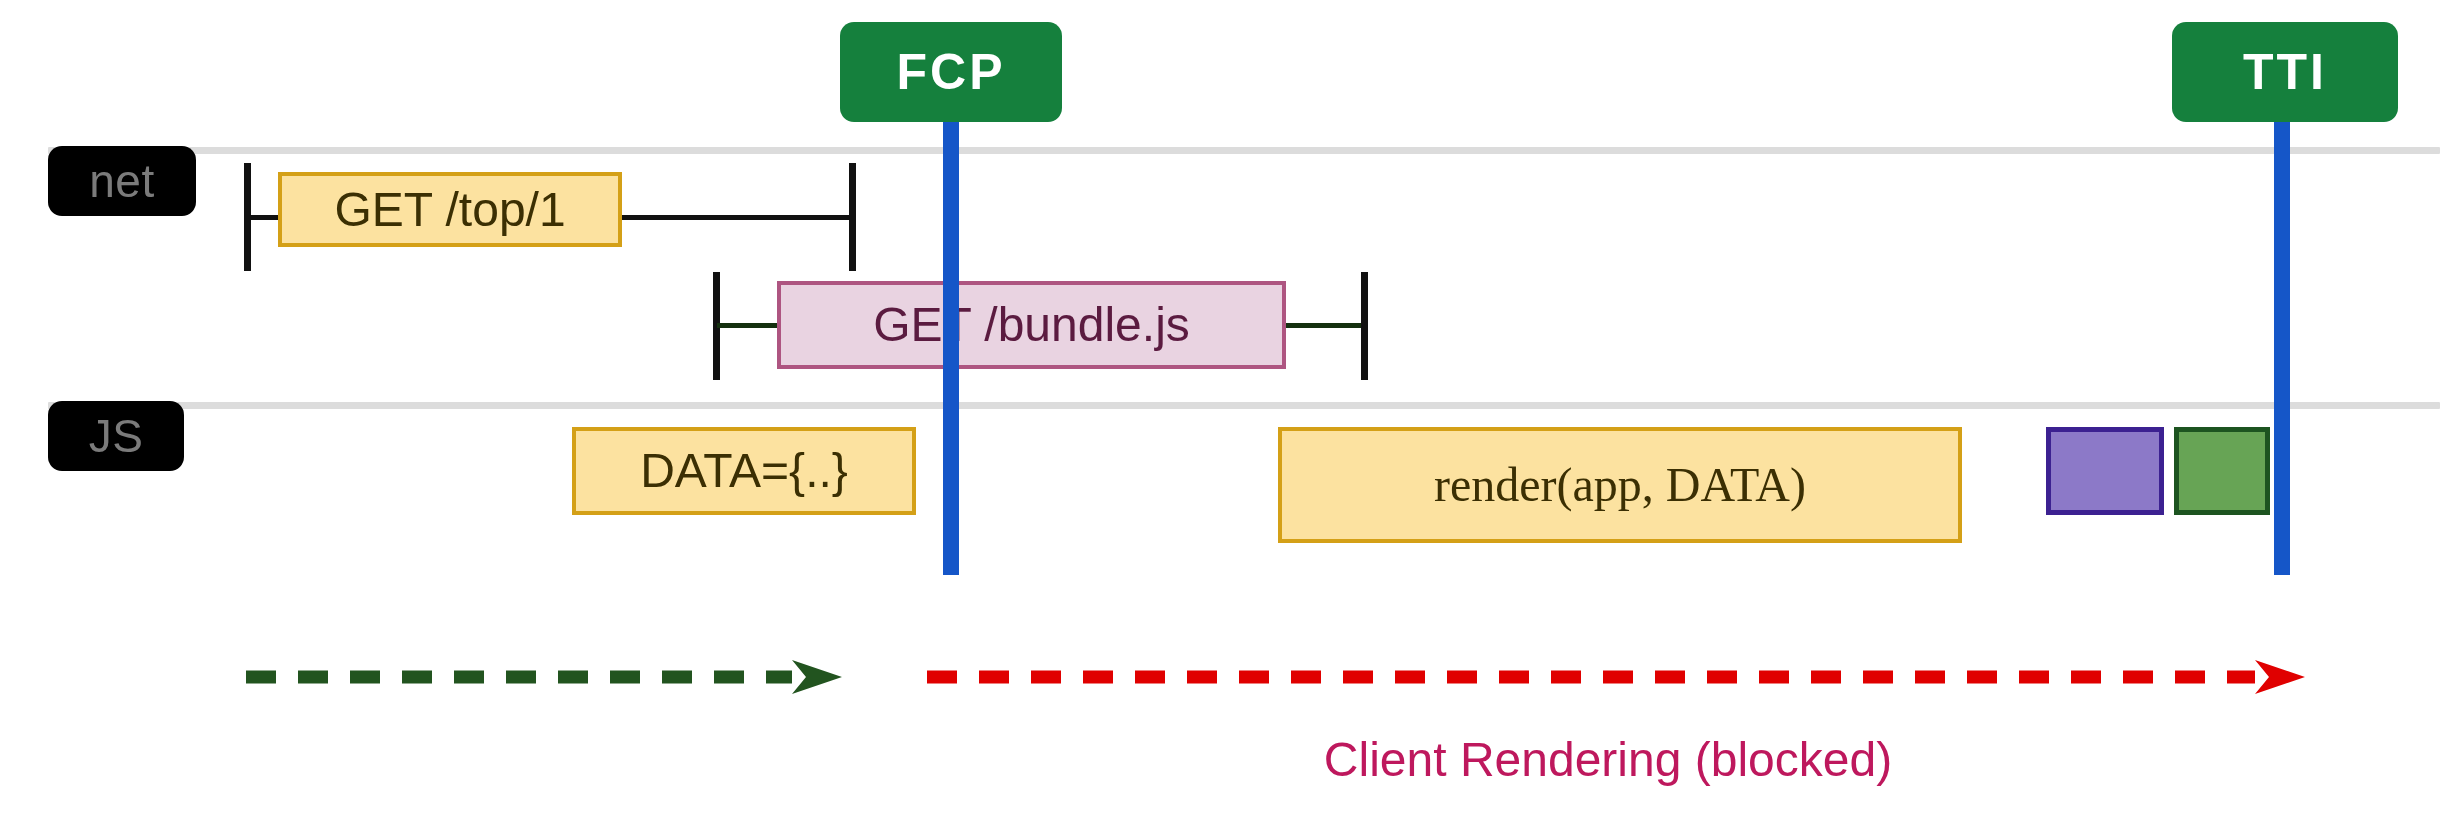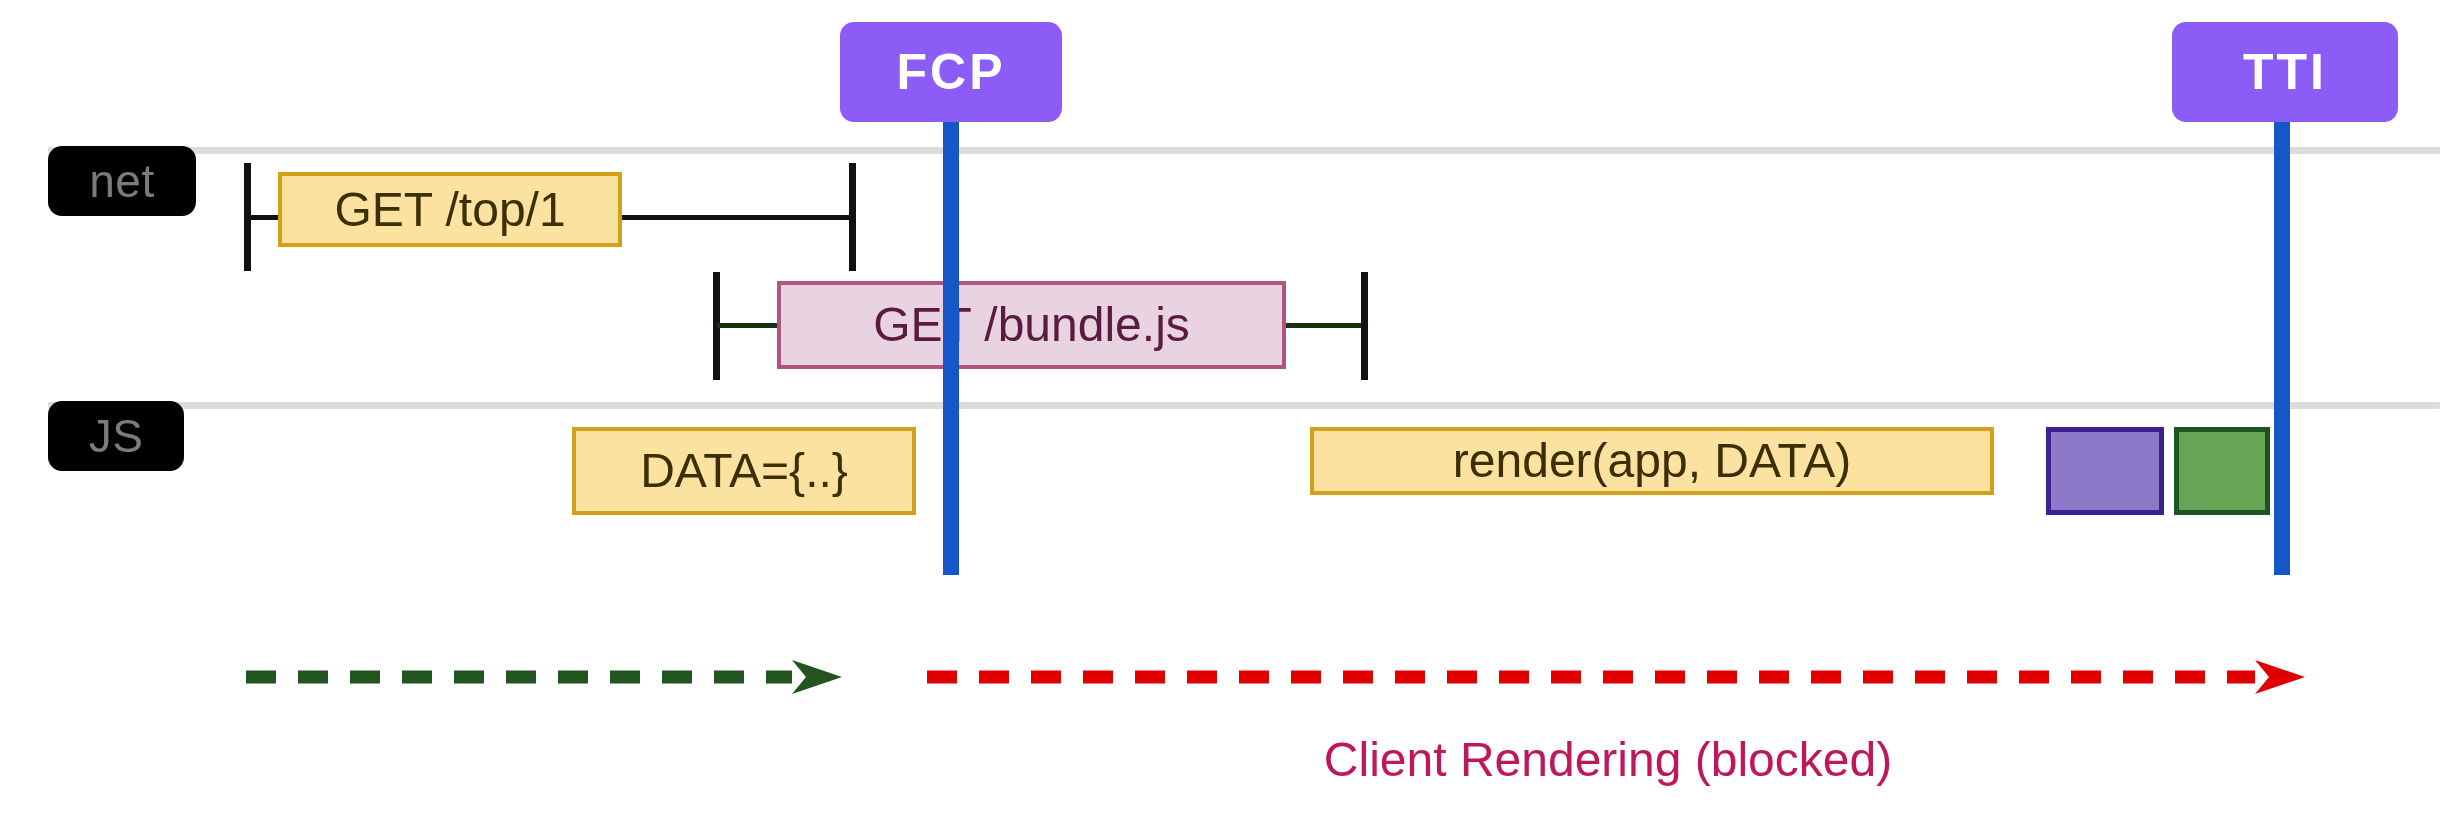--- a/index.html
+++ b/index.html
@@ -41,21 +41,21 @@
   }
 
   
   .milestone {
     position: absolute;
   }
   .milestone .badge {
     position: absolute;
     left: 0;
     top: 0;
-    background: #8b5cf6;
+    background: #15803d;
     color: #ffffff;
     border-radius: 14px;
     font-size: 50px;
     font-weight: bold;
     letter-spacing: 3px;
     display: flex;
     align-items: center;
     justify-content: center;
     box-sizing: border-box;
   }
@@ -150,21 +150,21 @@
   <div class="whisker dark-green" style="left:1282px; top:323px; width:83px;"></div>
   <div class="tick" style="left:1361px; top:272px; height:108px;"></div>
   <div class="act-box pink" style="left:777px; top:281px; width:509px; height:88px;">
     <span>GET /bundle.js</span>
   </div>
 
   <div class="act-box yellow" style="left:572px; top:427px; width:344px; height:88px;">
     <span>DATA={..}</span>
   </div>
 
-  <div class="act-box yellow" style="left:1310px; top:427px; width:684px; height:68px;">
+  <div class="act-box yellow" style="left:1278px; top:427px; width:684px; height:116px;font-family:Liberation Serif, serif;">
     <span>render(app, DATA)</span>
   </div>
 
   <div class="act-box purple" style="left:2046px; top:427px; width:118px; height:88px;"></div>
 
   <div class="act-box green" style="left:2174px; top:427px; width:96px; height:88px;"></div>
 
   <div class="milestone" style="left:0; top:0; width:100%; height:100%; pointer-events:none;">
     <div class="stem" style="left:943px; top:118px; width:16px; height:457px;"></div>
     <div class="badge" style="left:840px; top:22px; width:222px; height:100px; pointer-events:auto;">

